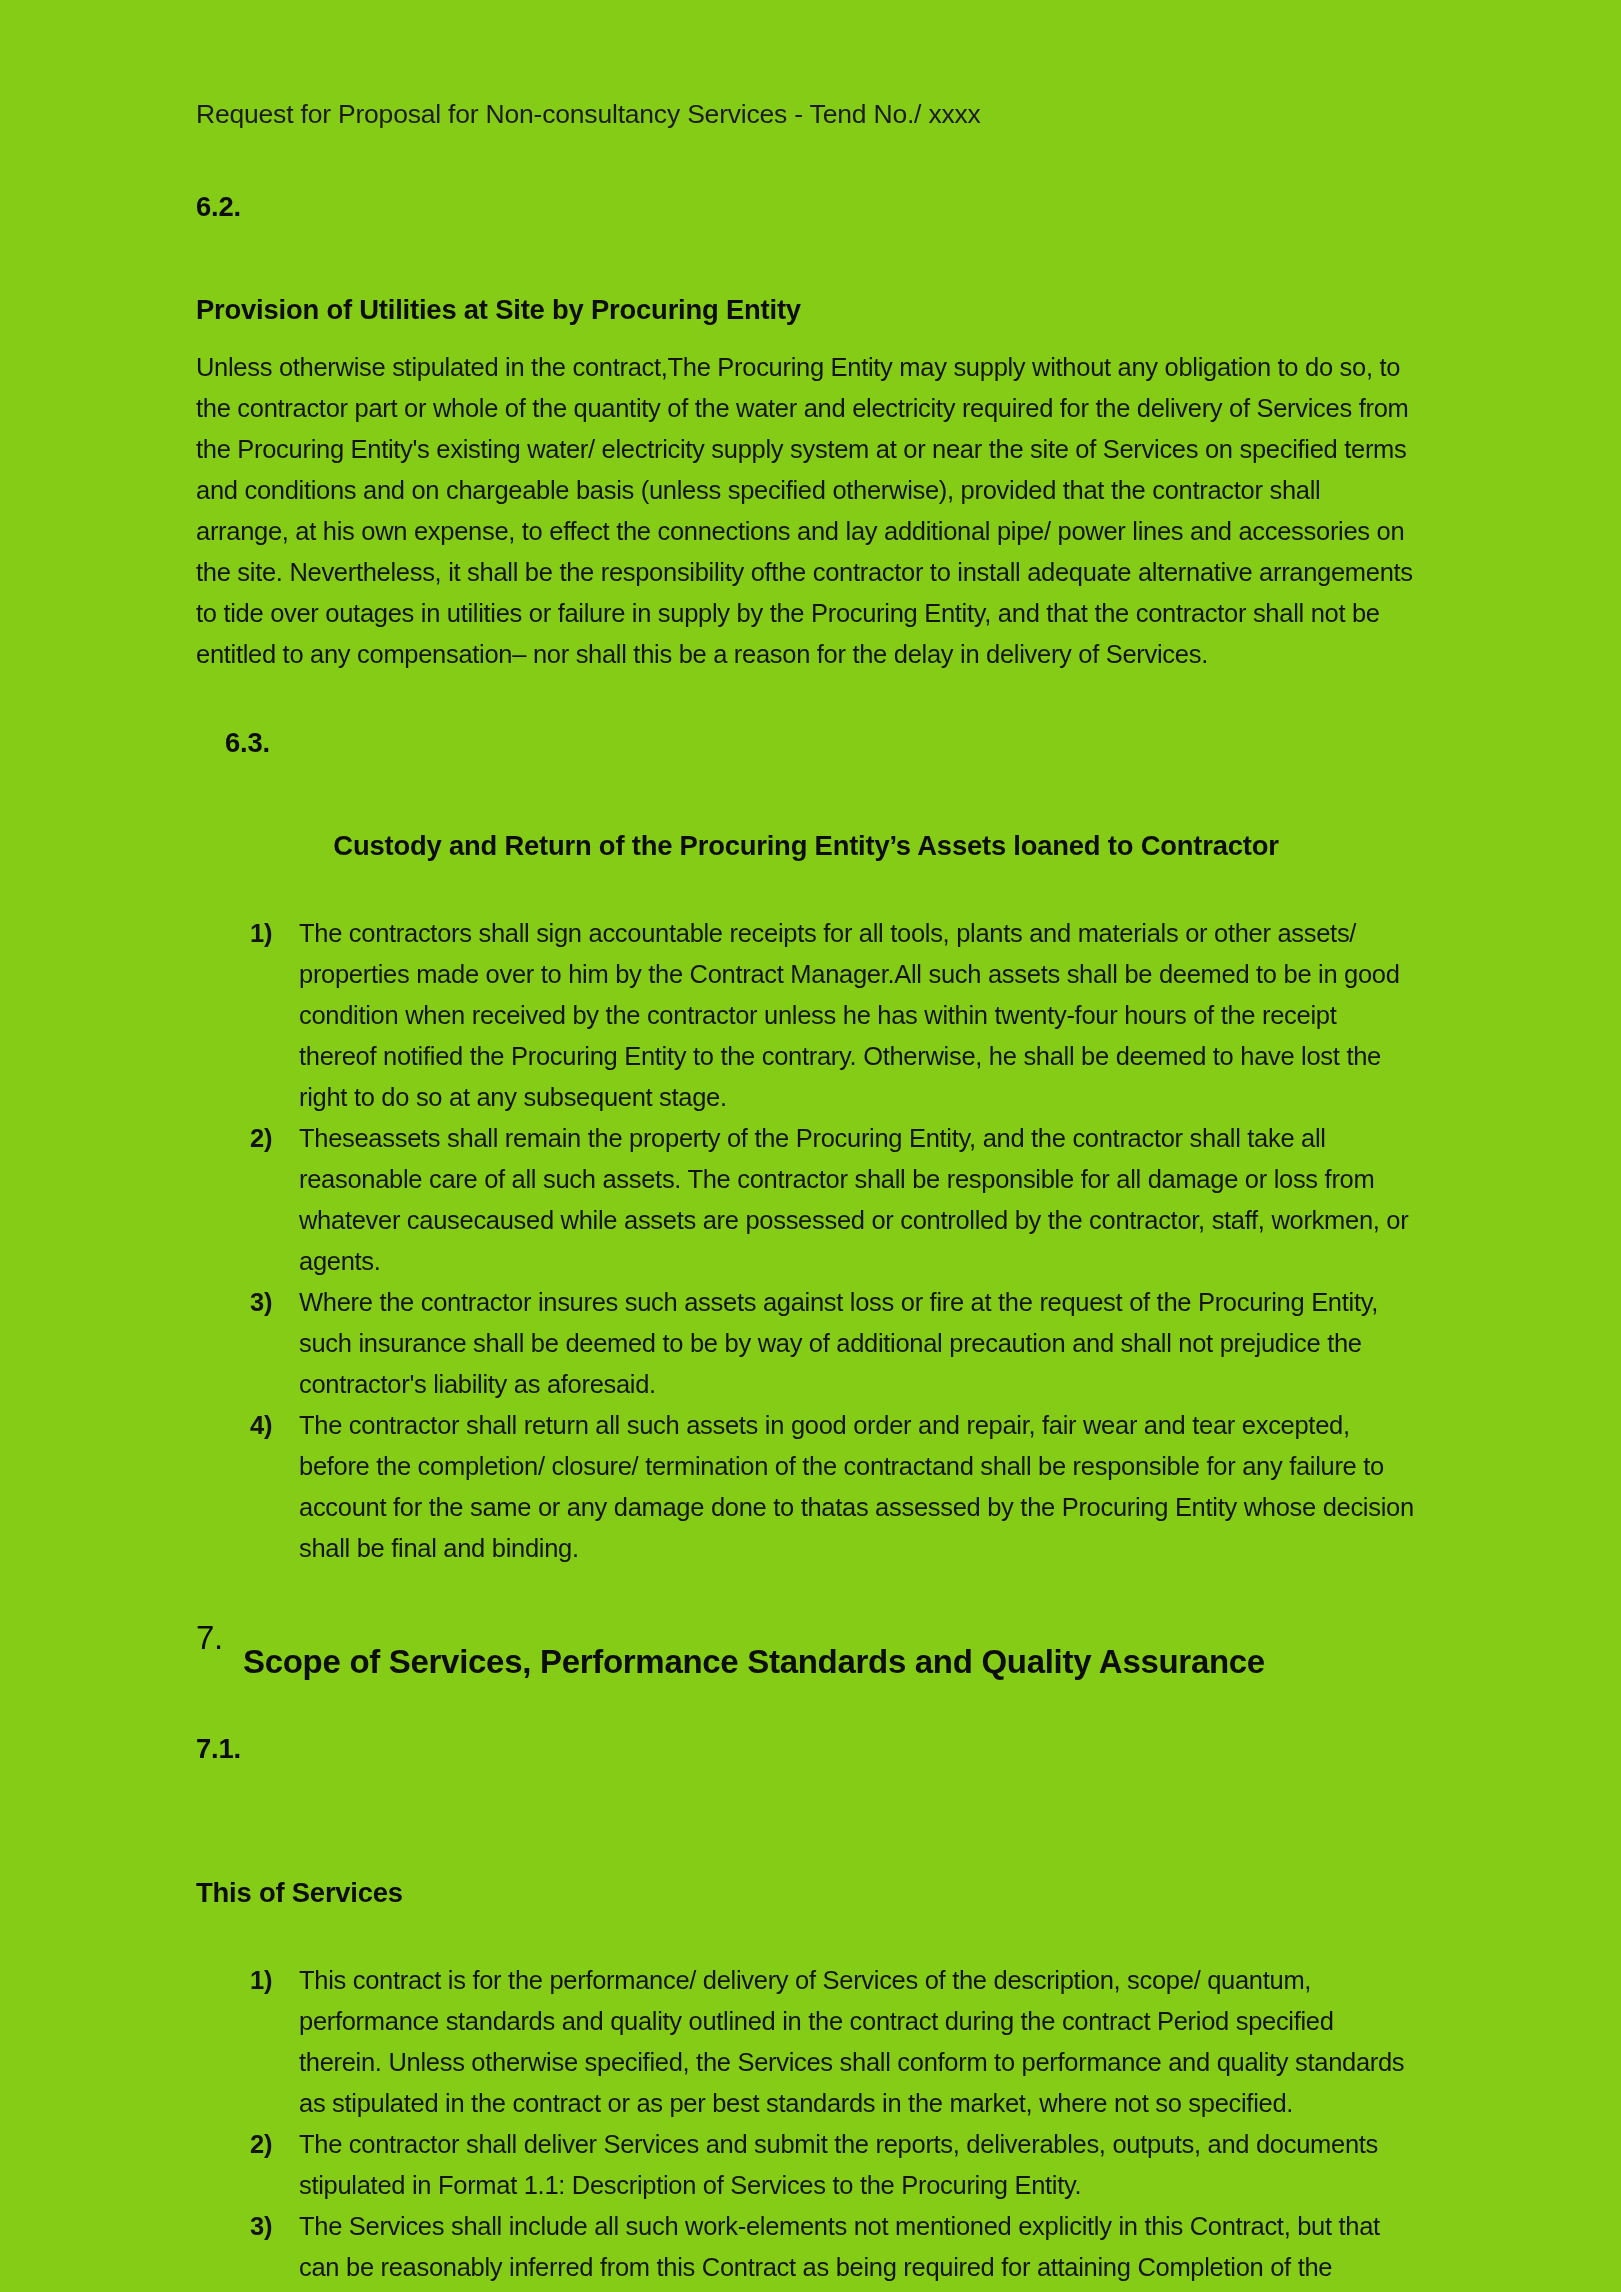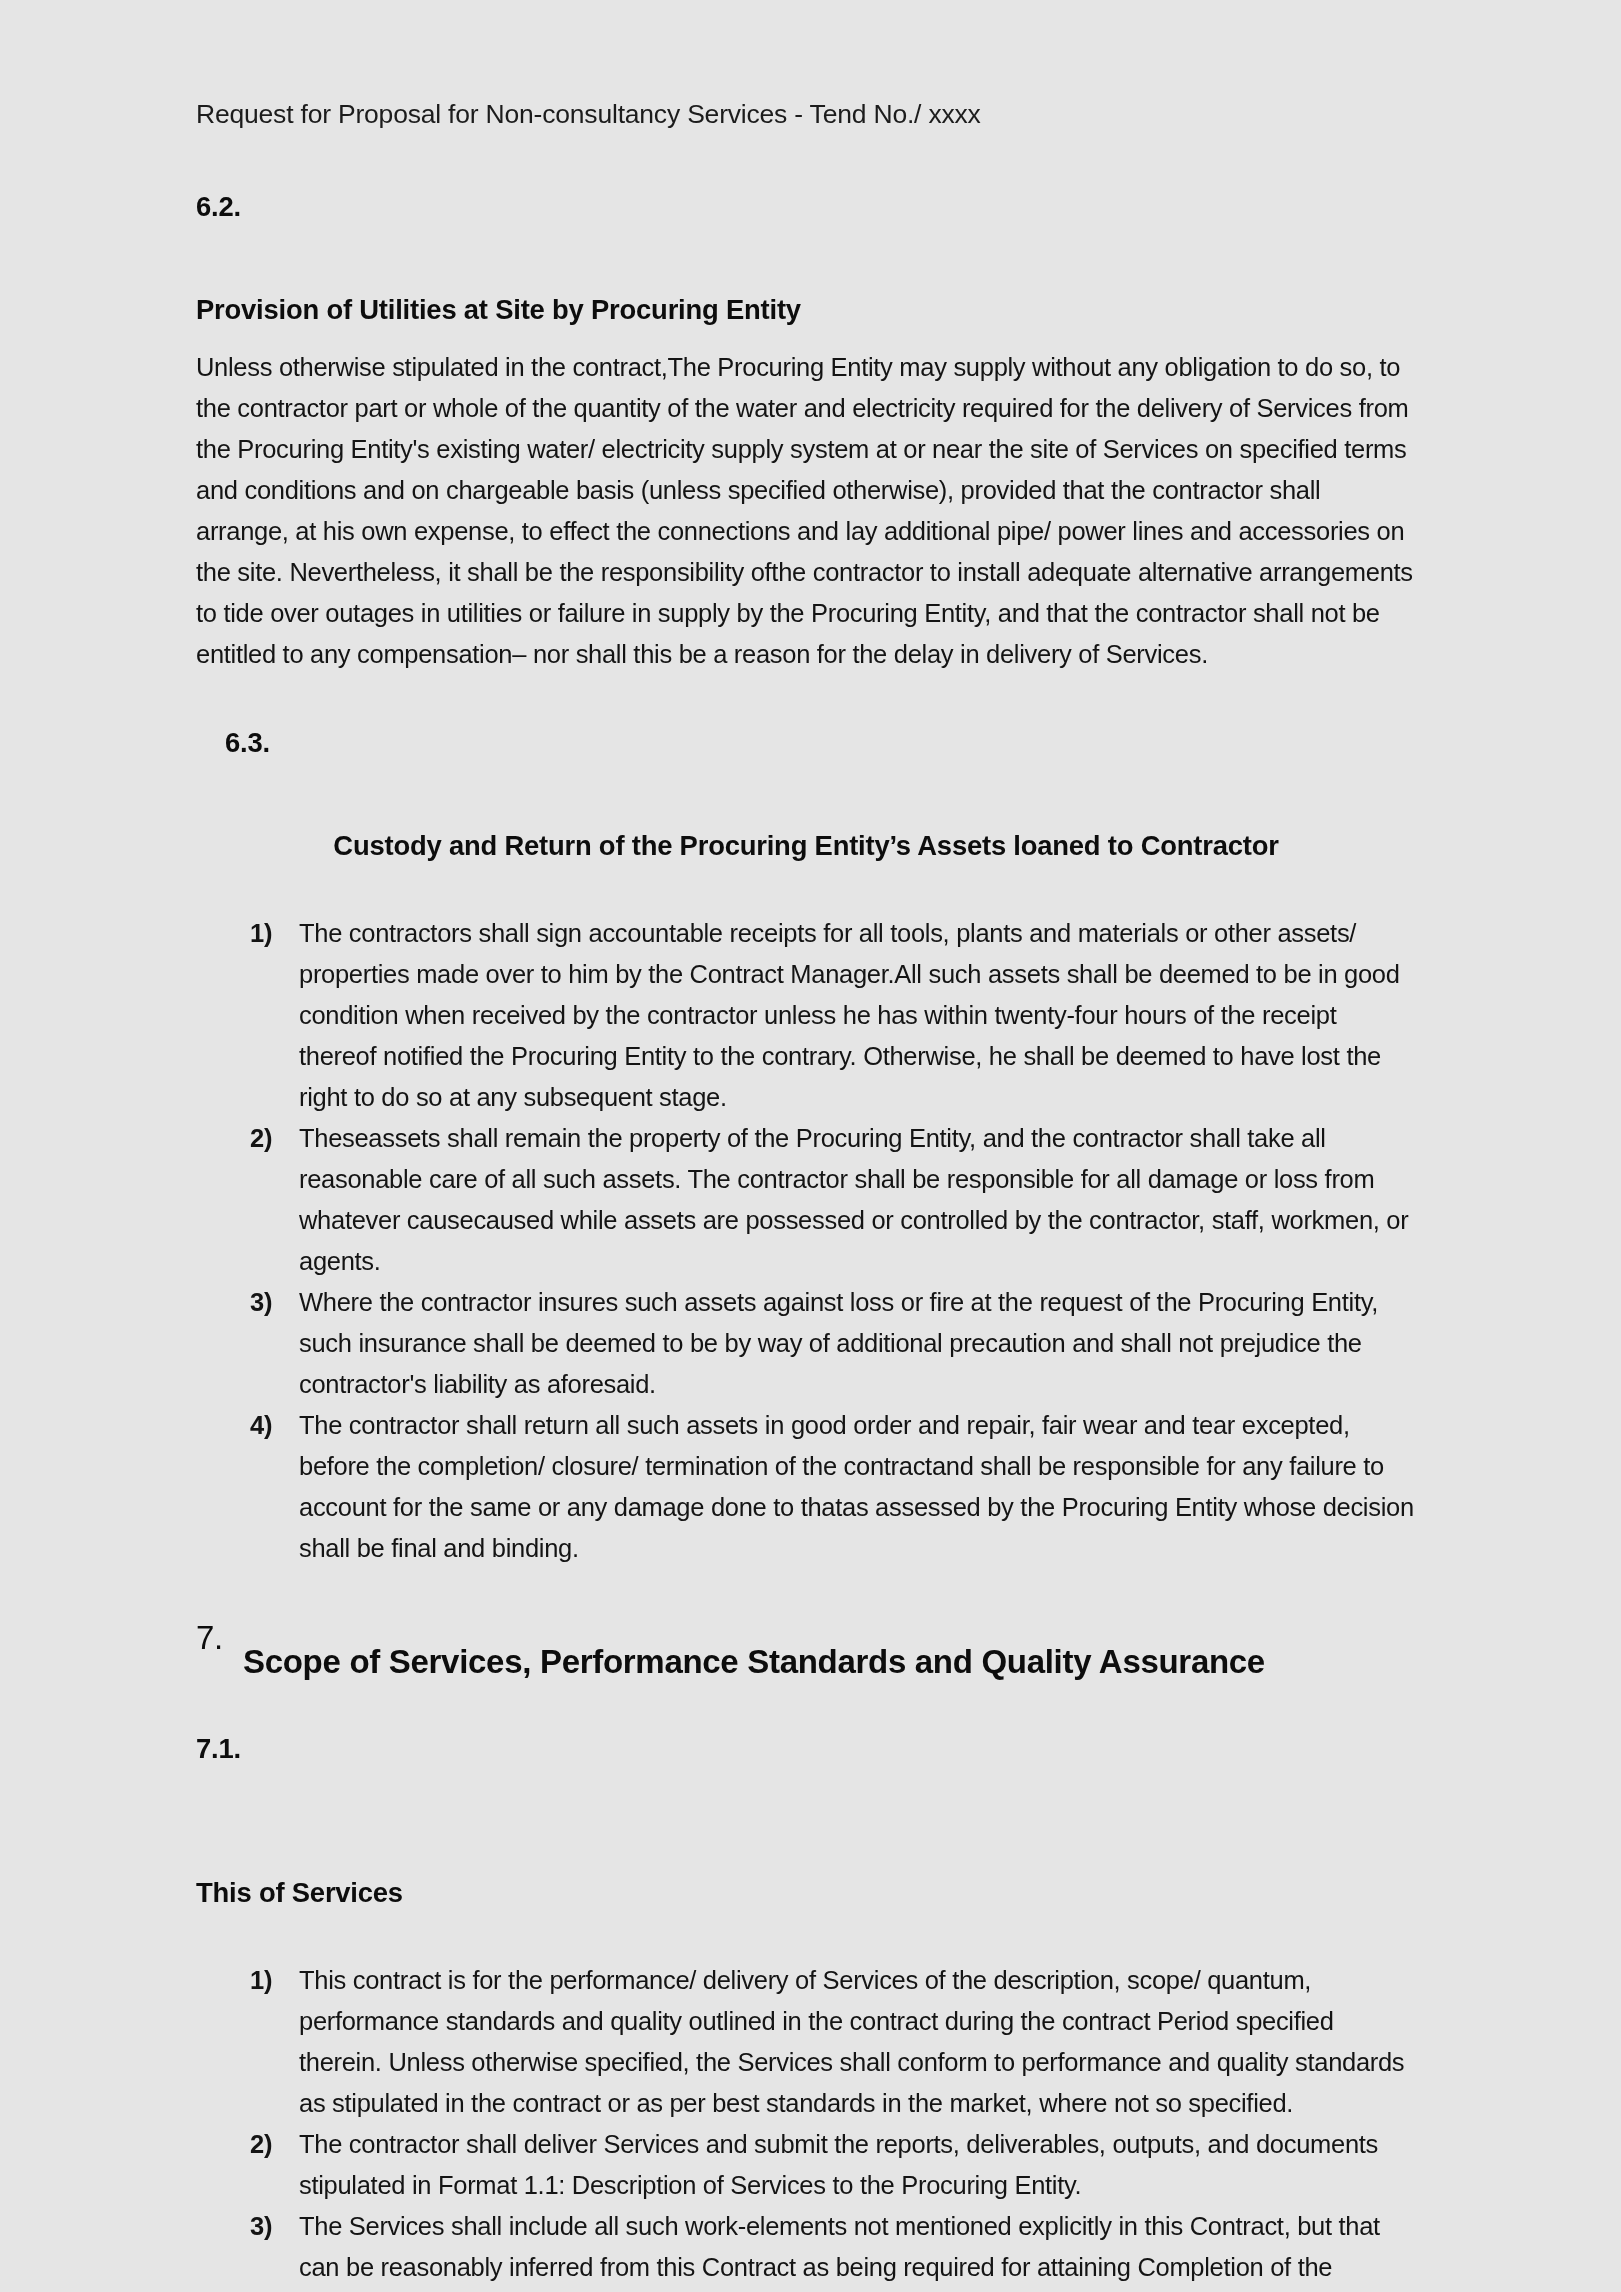--- a/index.html
+++ b/index.html
@@ -4,21 +4,21 @@
 <style>
   html, body {
     margin: 0;
     padding: 0;
     background: #ffffff;
   }
   .page {
     position: relative;
     width: 1621px;
     height: 2293px;
-    background: #e5e5e5;
+    background: #84cc16;
     font-family: "Liberation Sans", sans-serif;
     color: #111111;
     overflow: hidden;
   }
   .content {
     padding: 98px 205px 0 196px; 
   }
   .page-header {
     font-size: 26.5px;
     line-height: 33px;

